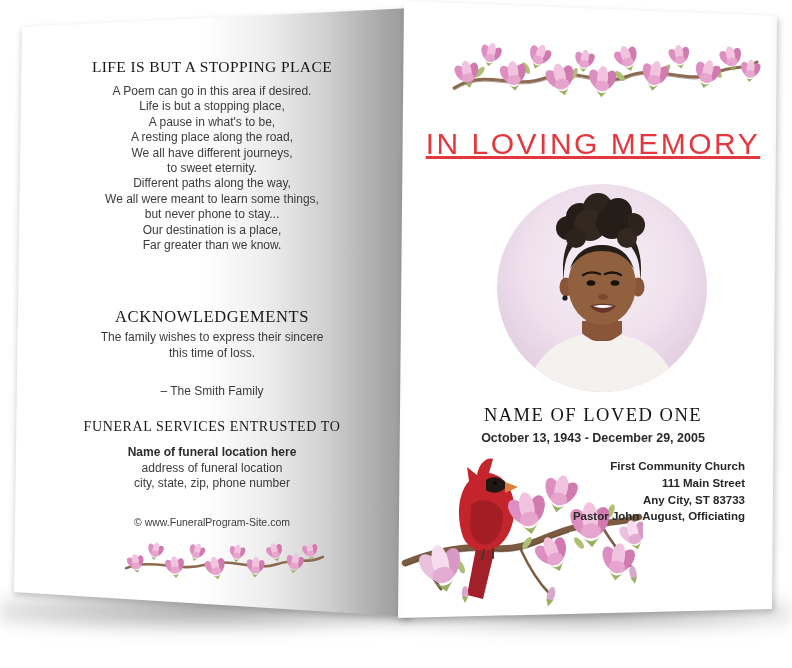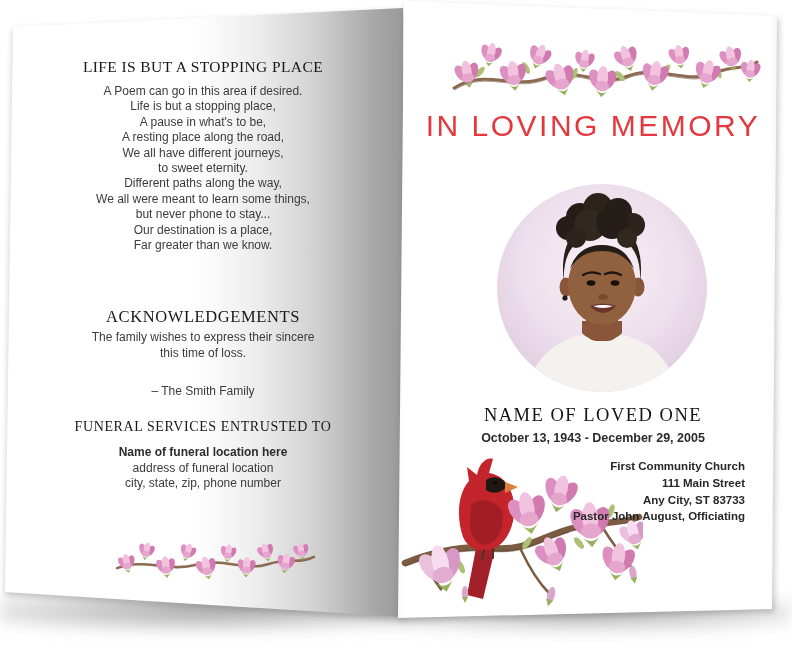--- a/index.html
+++ b/index.html
@@ -18,21 +18,21 @@
       radial-gradient(46% 38% at 74% 38%, rgba(70,70,70,.42), rgba(110,110,110,.14) 58%, rgba(0,0,0,0) 76%);
     filter:blur(7px);
   }
 
   
   .page-wrap{position:absolute;left:0;top:0;width:792px;height:668px;}
   .pw-left{filter:drop-shadow(0 3px 3px rgba(0,0,0,.22));}
   .pw-right{filter:drop-shadow(2px 3px 3px rgba(0,0,0,.22));}
   .page{position:absolute;}
   .page-left{
-    left:3px;top:0;width:401px;height:626px;
+    left:12px;top:0;width:401px;height:626px;
     clip-path:polygon(10px 27px, 400px 8px, 400px 617px, 2px 592px);
     background:linear-gradient(to right,#ffffff 0%,#ffffff 48%,#ececec 64%,#cfcfcf 79%,#a6a6a6 93%,#999999 100%);
   }
   .page-right{
     left:393px;top:0;width:388px;height:630px;
     clip-path:polygon(11px 1px, 384px 16px, 379px 609px, 5px 618px);
     background:linear-gradient(to right,#f6f6f6 0%,#ffffff 3%,#ffffff 97%,#f3f3f3 100%);
   }
 
   
@@ -49,22 +49,22 @@
   .lp-serv-title{top:419px;font-size:14px;letter-spacing:.6px;}
   .lp-loc-name{top:445px;font-size:12px;font-weight:bold;color:#2d2d2d;}
   .lp-loc-addr{top:461px;font-size:12px;color:#3b3b3b;}
   .lp-loc-city{top:476px;font-size:12px;color:#3b3b3b;}
   .lp-copyright{top:516px;font-size:10.5px;color:#3c3c3c;}
   .small-border{position:absolute;left:110px;top:537px;}
 
   
   .top-border{position:absolute;left:56px;top:28px;}
   .rp-title{
-    position:absolute;left:24px;top:109px;width:352px;text-align:center;
-    font-size:30px;font-weight:300;letter-spacing:2.5px;color:#e4383f;
+    position:absolute;left:24px;top:127px;width:352px;text-align:center;
+    font-size:30px;font-weight:300;letter-spacing:2.5px;color:#e4383f;text-decoration:underline;
   }
   .portrait{position:absolute;left:103px;top:183px;}
   .rp-name{
     position:absolute;left:24px;top:405px;width:352px;text-align:center;
     font-family:"Liberation Serif", serif;font-size:18.5px;letter-spacing:1.5px;color:#141414;
   }
   .rp-dates{
     position:absolute;left:24px;top:431px;width:352px;text-align:center;
     font-size:12.5px;font-weight:bold;color:#2a2a2a;
   }
@@ -109,20 +109,21 @@
       </div>
 
       <p class="lp-block lp-ack-sign">– The Smith Family</p>
 
       <h3 class="lp-block serif-h lp-serv-title">FUNERAL SERVICES ENTRUSTED TO</h3>
 
       <p class="lp-block lp-loc-name">Name of funeral location here</p>
       <p class="lp-block lp-loc-addr">address of funeral location</p>
       <p class="lp-block lp-loc-city">city, state, zip, phone number</p>
 
+      <p class="lp-block lp-copyright">© www.FuneralProgram-Site.com</p>
 
       <svg class="small-border" width="205" height="54" viewBox="0 0 200 52">
         <defs>
           <g id="sb-b">
             <ellipse cx="-5" cy="-5" rx="4.8" ry="8.5" fill="#dc8fc0" transform="rotate(-30 -5 -5)"></ellipse>
             <ellipse cx="5" cy="-5" rx="4.8" ry="8.5" fill="#d07ab0" transform="rotate(28 5 -5)"></ellipse>
             <ellipse cx="0" cy="-7" rx="4.4" ry="9" fill="#f1c3de"></ellipse>
             <ellipse cx="0" cy="0" rx="5.6" ry="4.2" fill="#e5a5cc"></ellipse>
             <path d="M-5,3 C-2,6.5 2,6.5 5,3 L0,9 Z" fill="#9ab061"></path>
           </g>

